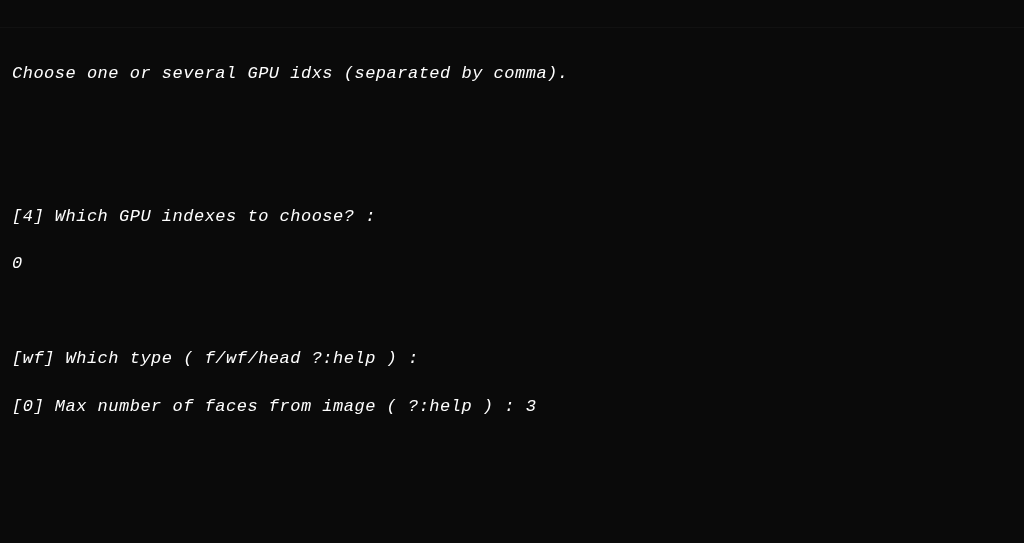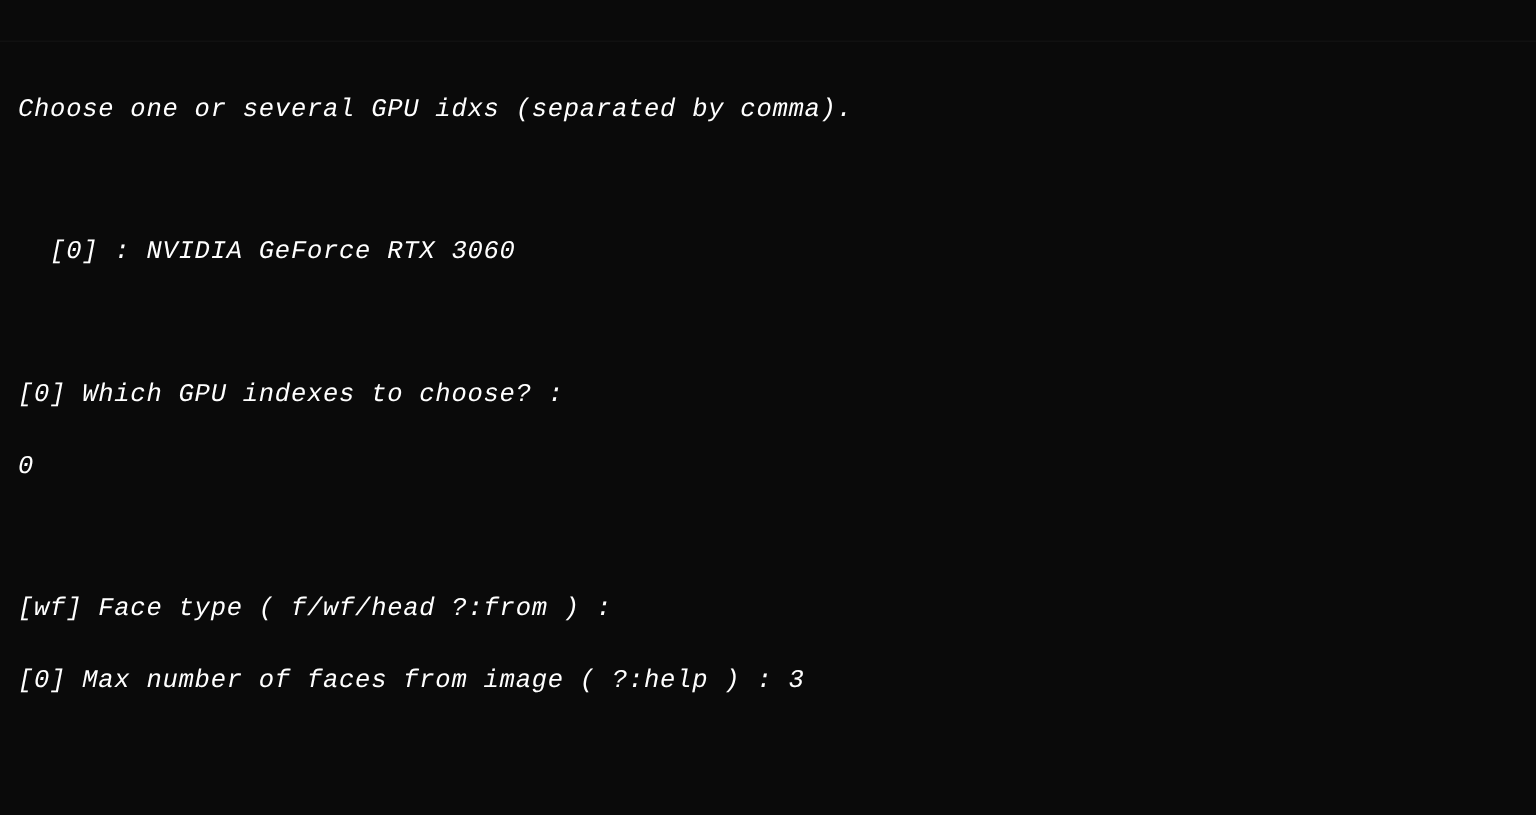--- a/index.html
+++ b/index.html
@@ -35,26 +35,25 @@
       font-style: italic;
     }
   </style>
 </head>
 <body>
 
 <div class="terminal-header"></div>
 <div class="terminal">
 <span class="line">Choose one or several GPU idxs (separated by comma).</span>
 <span class="line"></span>
-<span class="line">  [0] : NVIDIA GeForce RTX 3060</span>
 <span class="line"></span>
-<span class="line">[0] Which GPU indexes to choose? :</span>
+<span class="line">[4] Which GPU indexes to choose? :</span>
 <span class="line">0</span>
 <span class="line"></span>
-<span class="line">[wf] Face type ( f/wf/head ?:from ) :</span>
+<span class="line">[wf] Which type ( f/wf/head ?:help ) :</span>
 <span class="line">[0] Max number of faces from image ( ?:help ) : 3</span>
 
 
 
 
 
 
 
 </div>
 

